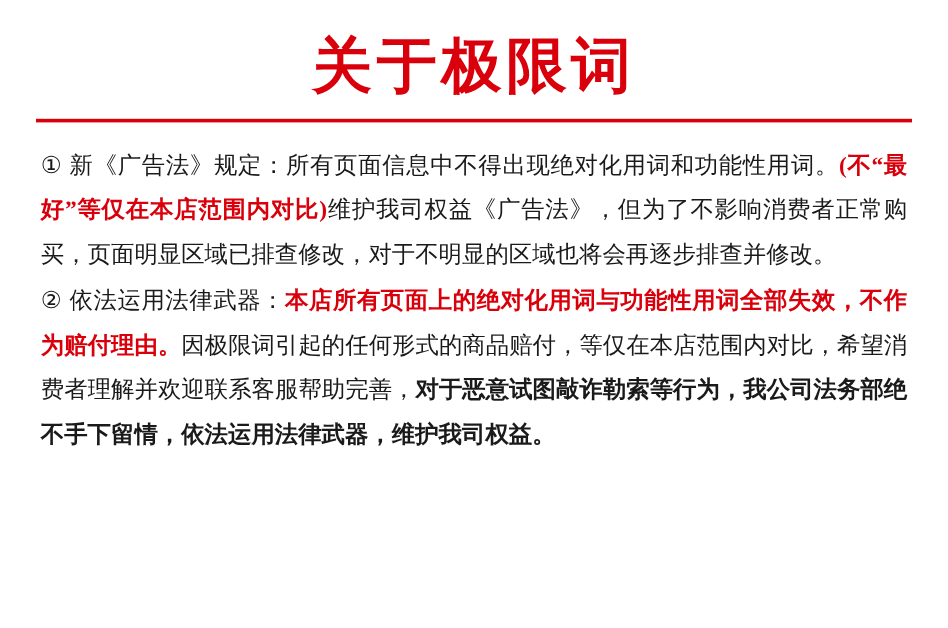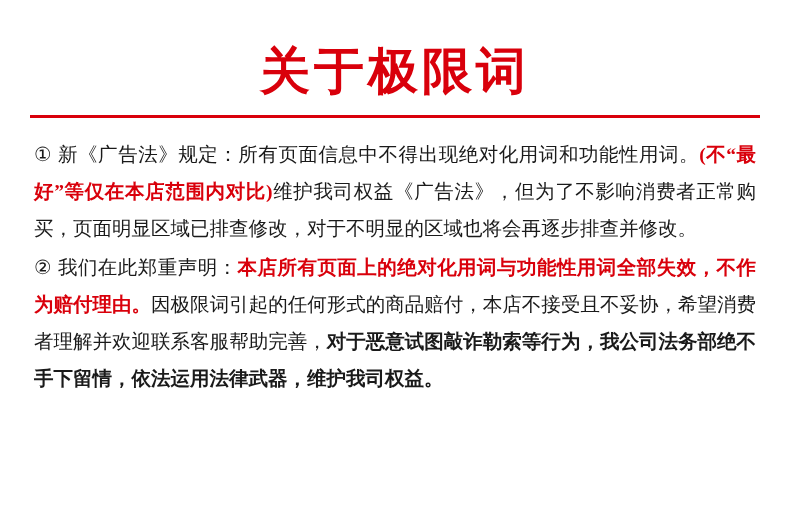--- a/index.html
+++ b/index.html
@@ -11,21 +11,21 @@
     height: 523px;
     background: #ffffff;
     font-family: "Liberation Serif", "DejaVu Serif", serif;
     overflow: hidden;
   }
   .page {
     position: relative;
     width: 790px;
     height: 523px;
     box-sizing: border-box;
-    padding: 16px 30px;
+    padding: 0 30px;
   }
   .title {
     text-align: center;
     color: #d9000b;
     font-family: "Liberation Sans", "DejaVu Sans", sans-serif;
     font-weight: bold;
     font-size: 50px;
     letter-spacing: 4px;
     line-height: 1.1;
     padding-top: 28px;
@@ -70,18 +70,18 @@
 
   <div class="divider"></div>
 
   <div class="body-text">
 
     <p class="para">
       <span class="marker">①</span><span>新《广告法》规定：所有页面信息中不得出现绝对化用词和功能性用词。</span><span class="red-bold">(不“最好”等仅在本店范围内对比)</span><span>维护我司权益《广告法》，但为了不影响消费者正常购买，页面明显区域已排查修改，对于不明显的区域也将会再逐步排查并修改。</span>
     </p>
 
     <p class="para">
-      <span class="marker">②</span><span>我们在此郑重声明：</span><span class="red-bold">本店所有页面上的绝对化用词与功能性用词全部失效，不作为赔付理由。</span><span>因极限词引起的任何形式的商品赔付，本店不接受且不妥协，希望消费者理解并欢迎联系客服帮助完善，</span><span class="black-bold">对于恶意试图敲诈勒索等行为，我公司法务部绝不手下留情，依法运用法律武器，维护我司权益。</span>
+      <span class="marker">②</span><span>依法运用法律武器：</span><span class="red-bold">本店所有页面上的绝对化用词与功能性用词全部失效，不作为赔付理由。</span><span>因极限词引起的任何形式的商品赔付，等仅在本店范围内对比，希望消费者理解并欢迎联系客服帮助完善，</span><span class="black-bold">对于恶意试图敲诈勒索等行为，我公司法务部绝不手下留情，依法运用法律武器，维护我司权益。</span>
     </p>
 
   </div>
 
 </div>
 
 </body></html>

